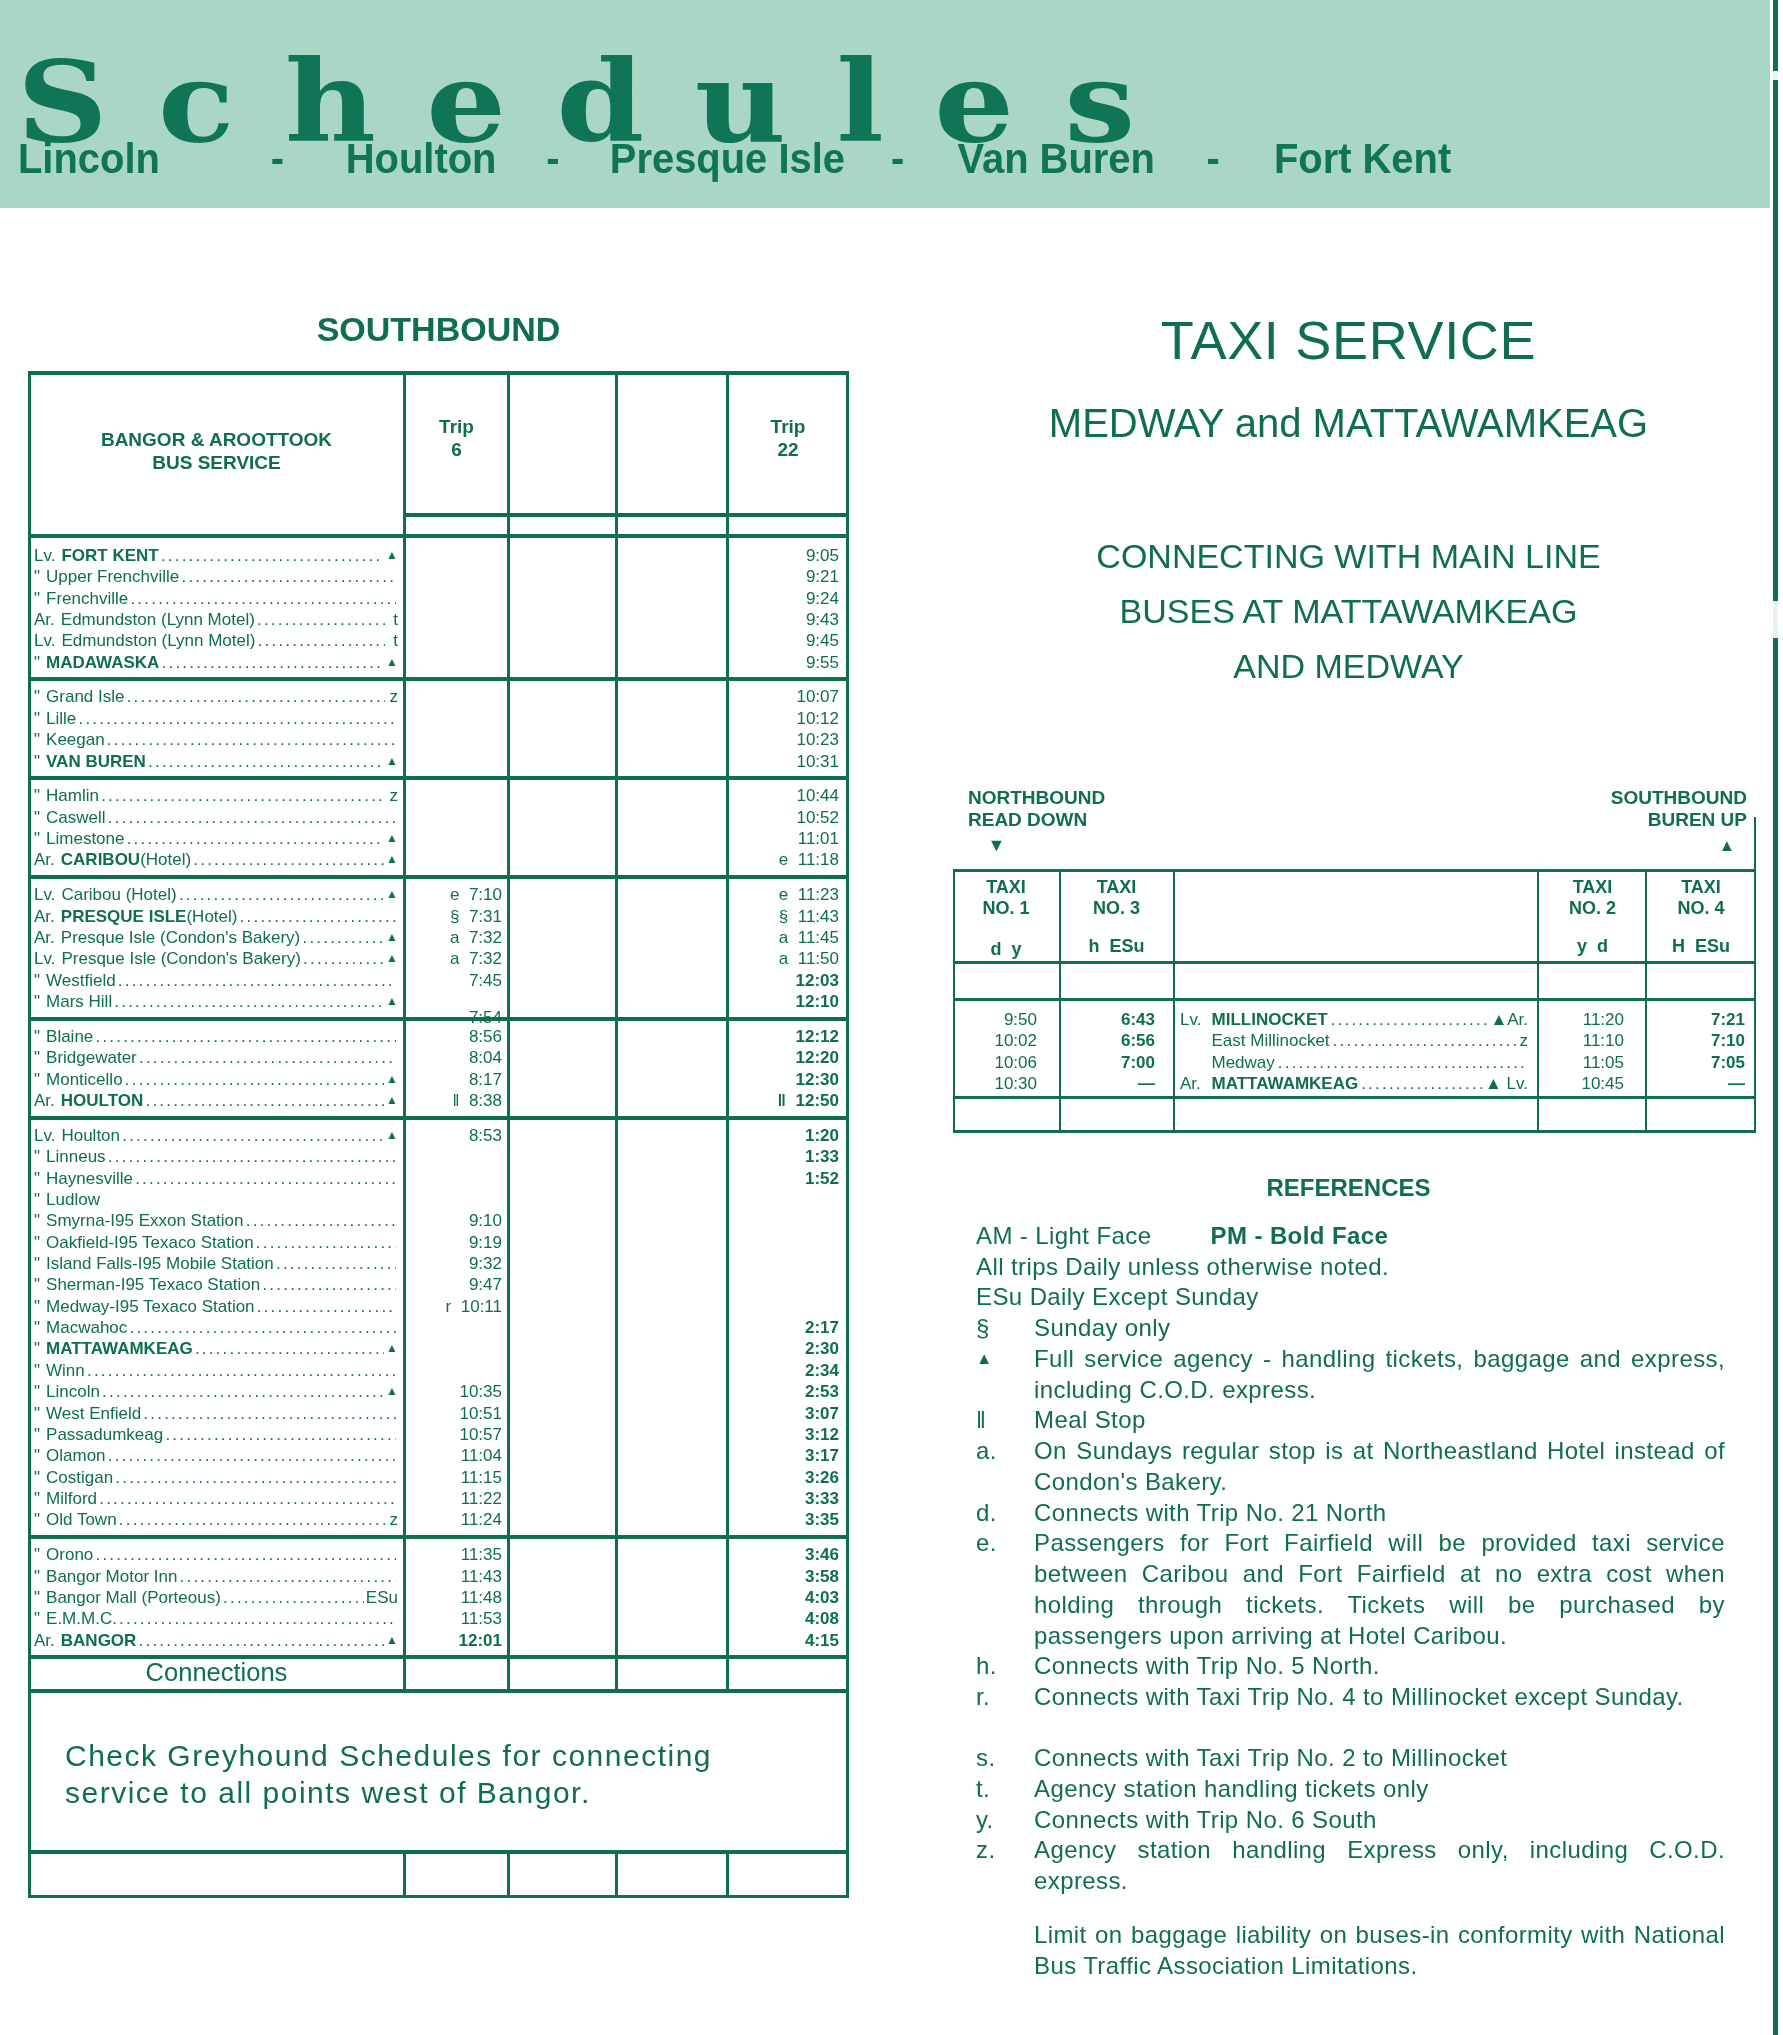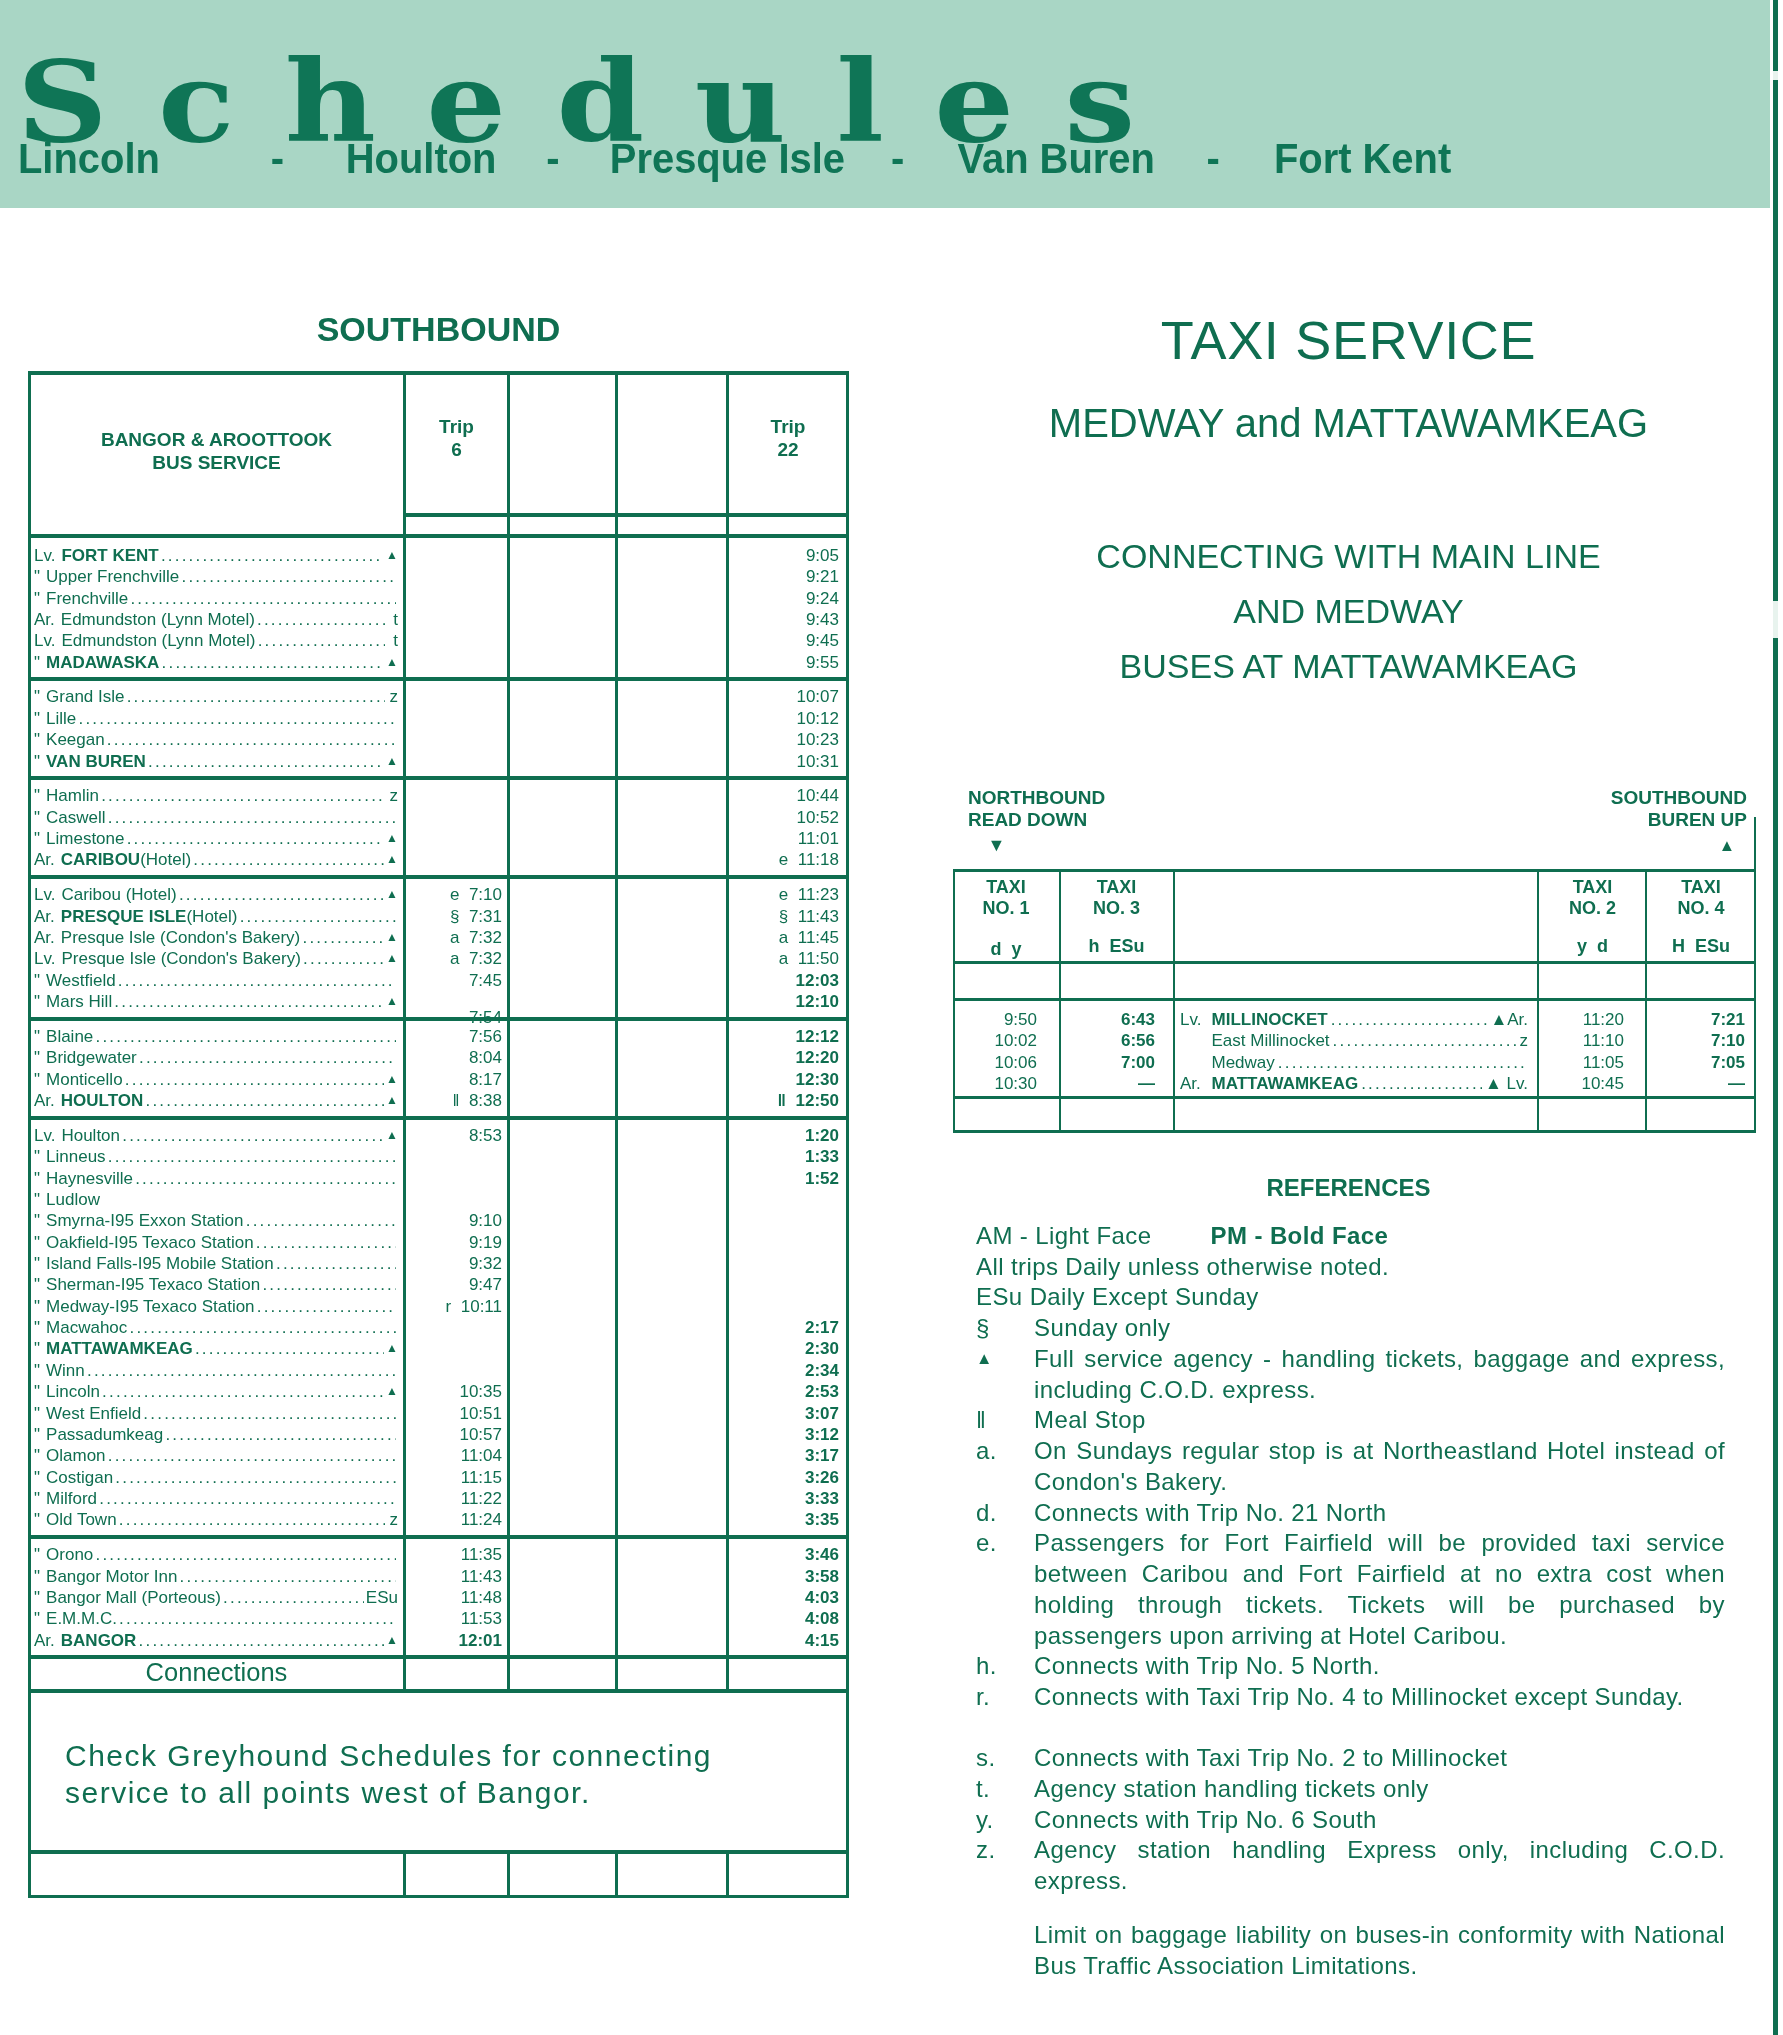--- a/index.html
+++ b/index.html
@@ -278,21 +278,21 @@
         </div>
         <div class="t6" style="white-space: pre; margin-top: 16px;">7:54</div>
         <div class="t22 b" style="white-space: pre;">12:10</div>
       </div>
       <div class="row" style="top: 655px; width: 821px;">
         <div class="st">
           <span class="pre" style="margin-right: 6px;">"</span>
           <span class="nm">Blaine</span>
           <span class="dots">................................................................................</span>
         </div>
-        <div class="t6" style="white-space: pre;">7:56</div>
+        <div class="t6" style="white-space: pre;">8:56</div>
         <div class="t22 b" style="white-space: pre;">12:12</div>
       </div>
       <div class="row" style="top: 676px; width: 821px;">
         <div class="st">
           <span class="pre" style="margin-right: 6px;">"</span>
           <span class="nm">Bridgewater</span>
           <span class="dots">................................................................................</span>
         </div>
         <div class="t6" style="white-space: pre;">8:04</div>
         <div class="t22 b" style="white-space: pre;">12:20</div>
@@ -568,22 +568,22 @@
     <div class="g" style="left: 0px; top: 1318px; width: 821px; height: 3.7px;"></div>
     <div class="g" style="left: 0px; top: 1479px; width: 821px; height: 3.7px;"></div>
   </div>
 
 <div class="tx-title" style="top:309px;font-size:54px;letter-spacing:0.7px">TAXI SERVICE</div>
 <div class="tx-title" style="top:396px;font-size:40px;line-height:54px">
   <div>MEDWAY and MATTAWAMKEAG</div>
 </div>
 <div class="tx-title" style="top:529px;font-size:34px;line-height:55px">
   <div>CONNECTING WITH MAIN LINE</div>
+  <div>BUSES AT MATTAWAMKEAG</div>
   <div>AND MEDWAY</div>
-  <div>BUSES AT MATTAWAMKEAG</div>
 </div>
 
 <div class="tx-table" id="tx-table">
   <div class="txh" style="left:15px;top:0">
     <div>NORTHBOUND</div>
     <div>READ DOWN</div>
     <div style="padding-left:19.5px;font-size:18px;margin-top:3px">▼</div>
   </div>
   <div class="txh" style="right:9px;top:0;text-align:right">
     <div>SOUTHBOUND</div>

